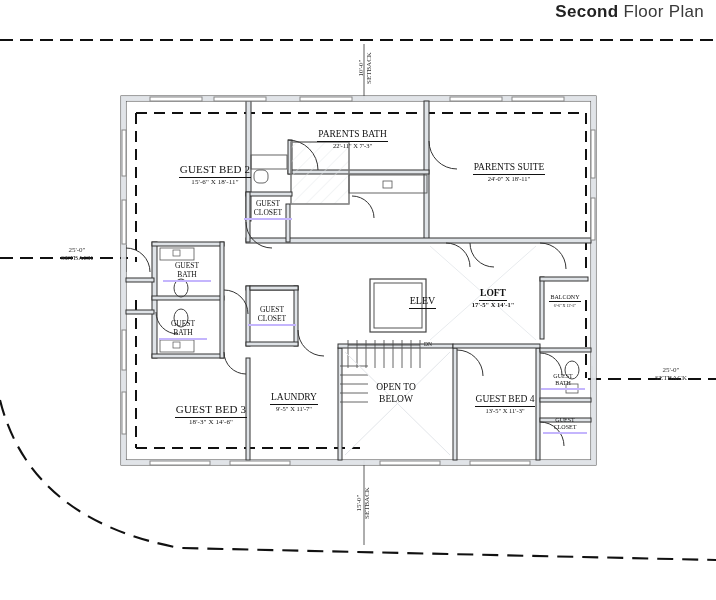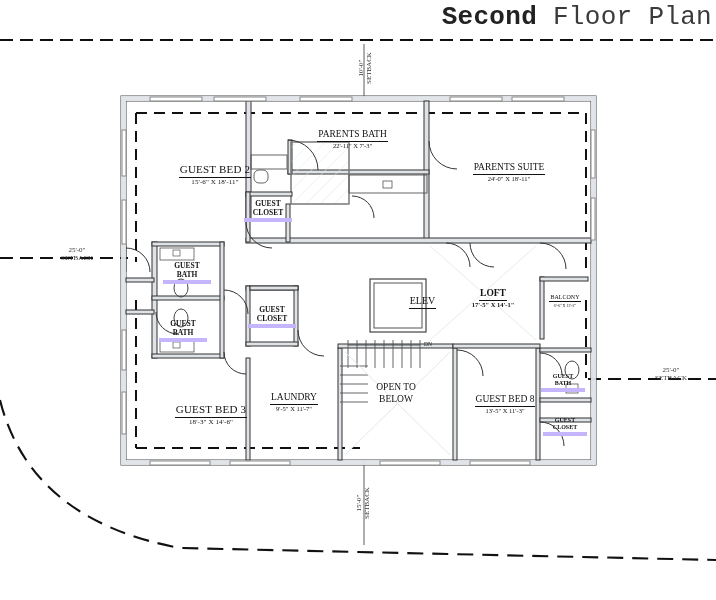--- a/index.html
+++ b/index.html
@@ -4,23 +4,23 @@
 <style>
   html,body{margin:0;padding:0;background:#ffffff;}
   body{
     width:716px;height:600px;position:relative;overflow:hidden;
     font-family:"Liberation Serif", serif;color:#1a1a1a;
   }
   #plan-root{position:absolute;inset:0;}
 
   
   .title-bar{
-    position:absolute;top:2px;right:4px;
-    font-family:Liberation Mono, monospace;
-    font-size:26px;letter-spacing:.3px;white-space:nowrap;
+    position:absolute;top:2px;right:12px;
+    font-family:Liberation Sans, sans-serif;
+    font-size:17px;letter-spacing:.3px;white-space:nowrap;
     color:#3a3a3a;
   }
   .title-bar .strong{font-weight:bold;color:#222;}
 
   
   svg.plan{position:absolute;left:0;top:0;width:716px;height:600px;}
 
   
   .room{
     position:absolute;text-align:center;white-space:nowrap;
@@ -40,22 +40,22 @@
   .r-md .nm{font-size:9.5px;}
   .r-md .dm{font-size:6.5px;}
 
   .r-sm .nm{font-size:7.5px;line-height:1.08;}
 
   .r-xs .nm{font-size:6px;line-height:1.05;}
   .r-xs .dm{font-size:4px;}
   .r-plain2{font-size:9.5px;line-height:1.25;}
 
   
-  .stack .nm{display:block;border-bottom:none;font-weight:bold;}
-  .stack .nm.u{border-bottom:4px solid #c4b5fd;}
+  .stack .nm{display:block;border-bottom:none;}
+  .stack .nm.u{border-bottom:2px solid #c4b5fd;}
 
   
   .setback{
     position:absolute;text-align:center;white-space:nowrap;
     font-family:"Liberation Serif", serif;color:#333;
     font-size:7px;line-height:1.15;
   }
   .setback .v{display:block;}
   .setback .w{display:block;}
   .setback.vert{transform-origin:center center;}
@@ -323,21 +323,21 @@
     <span class="nm">LAUNDRY</span>
     <span class="dm">9'-5" X 11'-7"</span>
   </div>
 
   <div class="room r-lg" style="left:156px; top:400px; width:110px;">
     <span class="nm">GUEST BED 3</span>
     <span class="dm">18'-3" X 14'-6"</span>
   </div>
 
   <div class="room r-md" style="left:456px; top:389px; width:98px;">
-    <span class="nm">GUEST BED 8</span>
+    <span class="nm">GUEST BED 4</span>
     <span class="dm">13'-5" X 11'-3"</span>
   </div>
 
   <div class="room r-plain2" style="left:358px; top:382px; width:76px;">
     <span>OPEN TO</span><br>
     <span>BELOW</span>
   </div>
 
   <div class="dn-label" style="left:424px; top:341px;">
     <span>DN</span>

